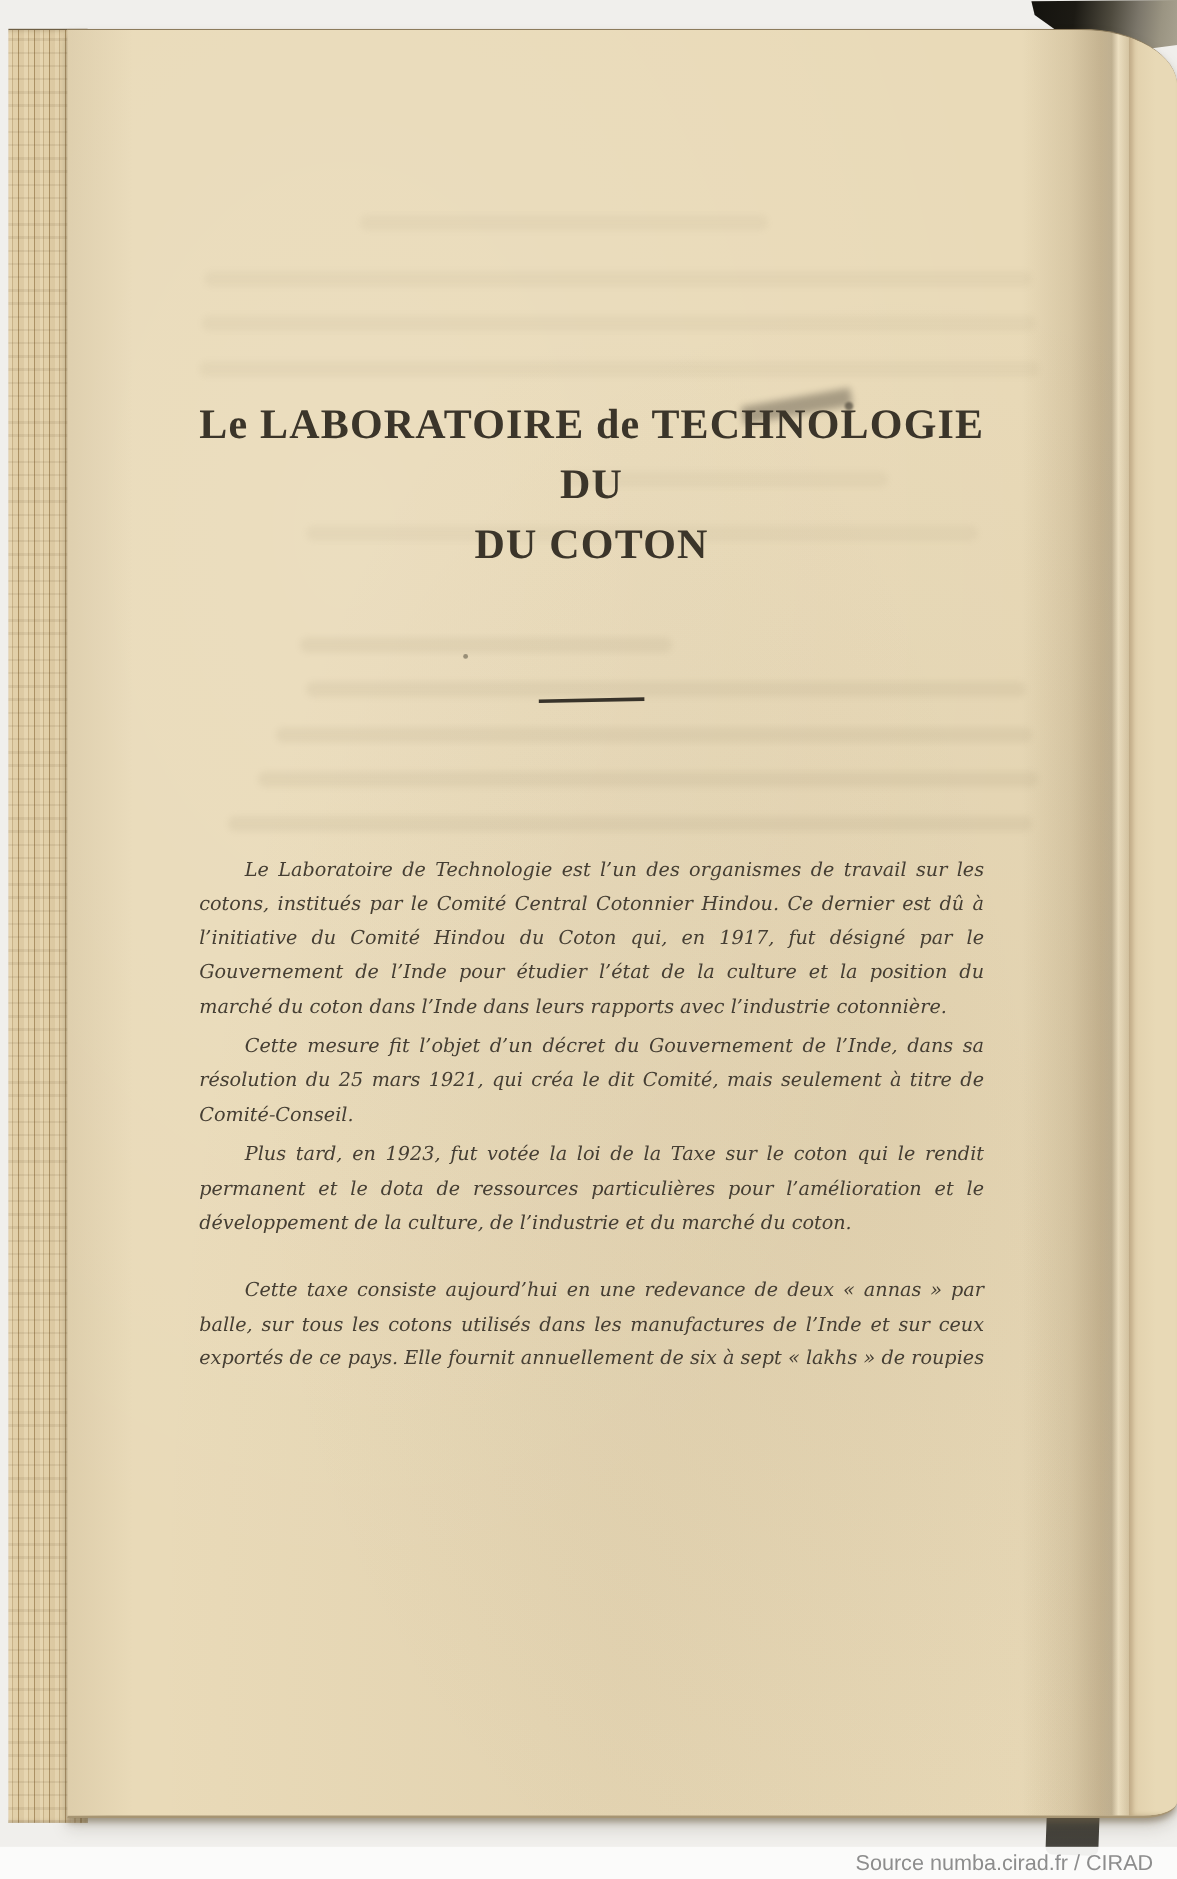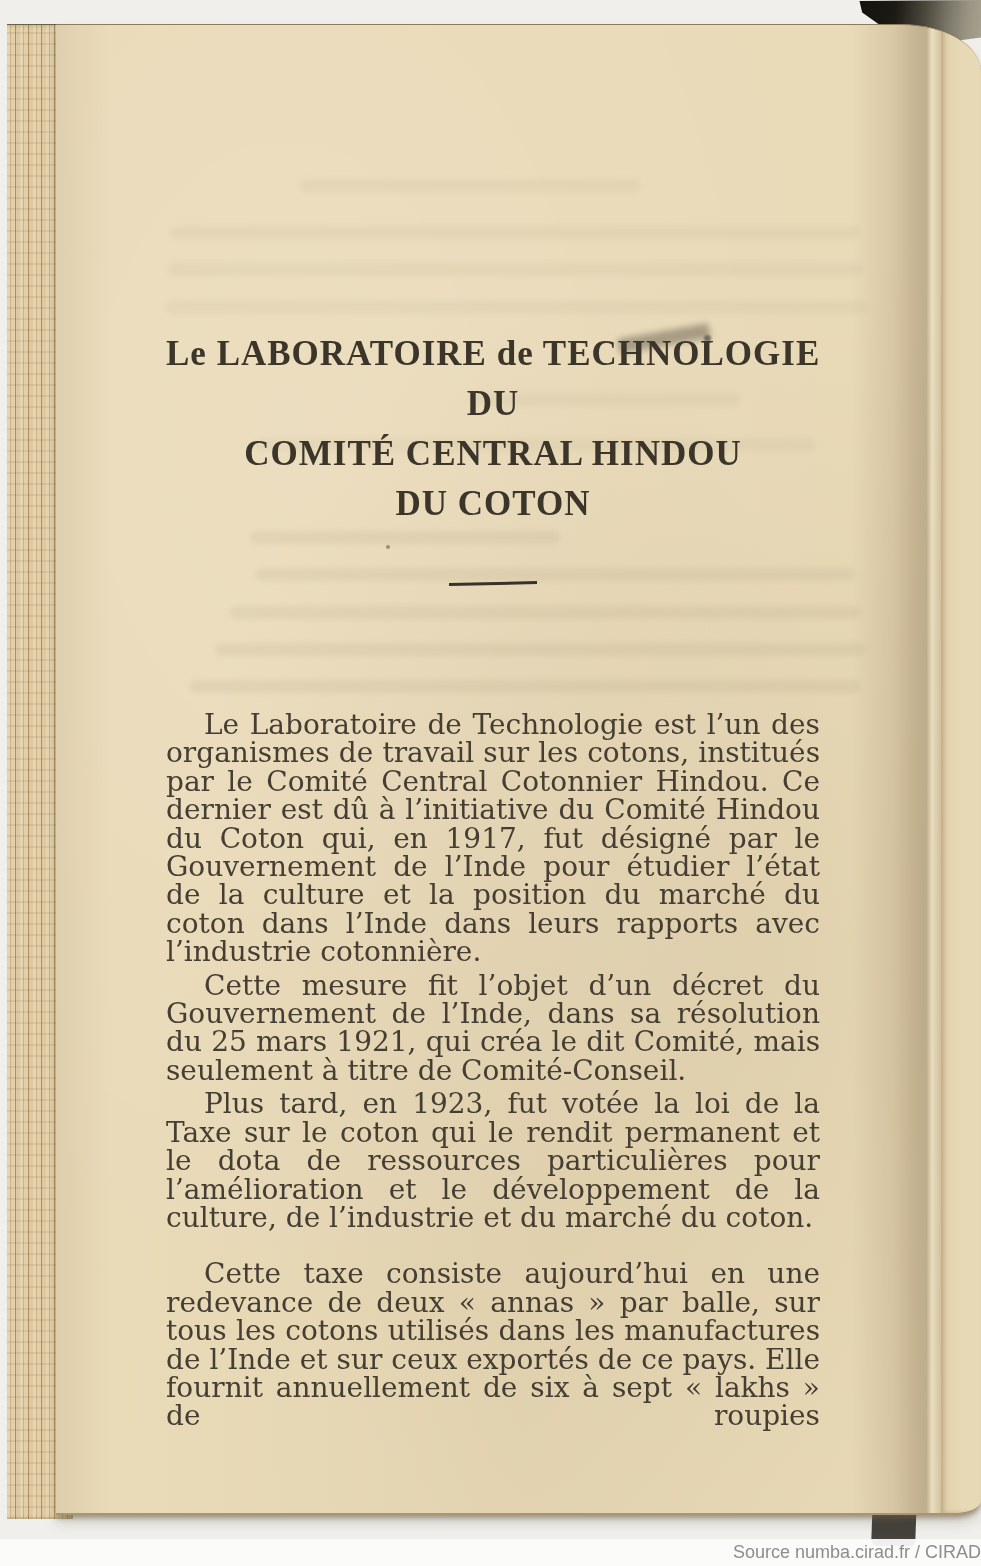--- a/index.html
+++ b/index.html
@@ -102,35 +102,36 @@
   .t-line{height:50px;line-height:50px;text-align:center;white-space:nowrap;}
 
   .rule{
     position:absolute;top:557px;left:50%;width:88px;height:3px;
     background:#38332a;transform:translateX(-50%) rotate(-1.2deg);
   }
 
   .bodytext{
     position:absolute;top:686px;left:0;width:654px;
     color:#453e33;
-    font-size:28px;line-height:28.4px;
+    font-size:16px;line-height:28.4px;
     text-align:justify;
     hyphens:auto;
+    font-style:italic;
   }
   .bodytext p{margin:0 0 5px 0;text-indent:38px;}
   .bodytext p.force-just{text-align-last:justify;margin-top:28px;}
 
   
   .footerbar{
     position:absolute;left:0;bottom:0;width:100%;height:27px;
     background:rgba(252,252,251,.93);
     z-index:10;
     font-family:"Liberation Sans", sans-serif;
     font-size:18px;line-height:27px;color:#8d8d8d;
-    text-align:right;box-sizing:border-box;padding-right:0;
+    text-align:right;box-sizing:border-box;padding-right:20px;
   }
 </style>
 </head>
 <body>
 
 <div class="stage">
 
   <div class="cover"></div>
   <div class="stack"></div>
   <div class="bookmark"></div>
@@ -155,21 +156,20 @@
 
     <div class="smudge"></div>
     <div class="smudge-dot"></div>
     <div class="speck"></div>
 
     <div class="content">
 
       <div class="title">
         <div class="t-line">Le LABORATOIRE de TECHNOLOGIE</div>
         <div class="t-line">DU</div>
-        <div class="t-line">COMITÉ CENTRAL HINDOU</div>
         <div class="t-line">DU COTON</div>
       </div>
 
       <div class="rule"></div>
 
       <div class="bodytext">
         <p>Le Laboratoire de Technologie est l’un des organismes de travail sur les cotons, institués par le Comité Central Cotonnier Hindou. Ce dernier est dû à l’initiative du Comité Hindou du Coton qui, en 1917, fut désigné par le Gouvernement de l’Inde pour étudier l’état de la culture et la position du marché du coton dans l’Inde dans leurs rapports avec l’industrie cotonnière.</p>
         <p>Cette mesure fit l’objet d’un décret du Gouvernement de l’Inde, dans sa résolution du 25 mars 1921, qui créa le dit Comité, mais seulement à titre de Comité-Conseil.</p>
         <p>Plus tard, en 1923, fut votée la loi de la Taxe sur le coton qui le rendit permanent et le dota de ressources particulières pour l’amélioration et le développement de la culture, de l’industrie et du marché du coton.</p>
         <p class="force-just">Cette taxe consiste aujourd’hui en une redevance de deux « annas » par balle, sur tous les cotons utilisés dans les manufactures de l’Inde et sur ceux exportés de ce pays. Elle fournit annuellement de six à sept « lakhs » de roupies</p>

